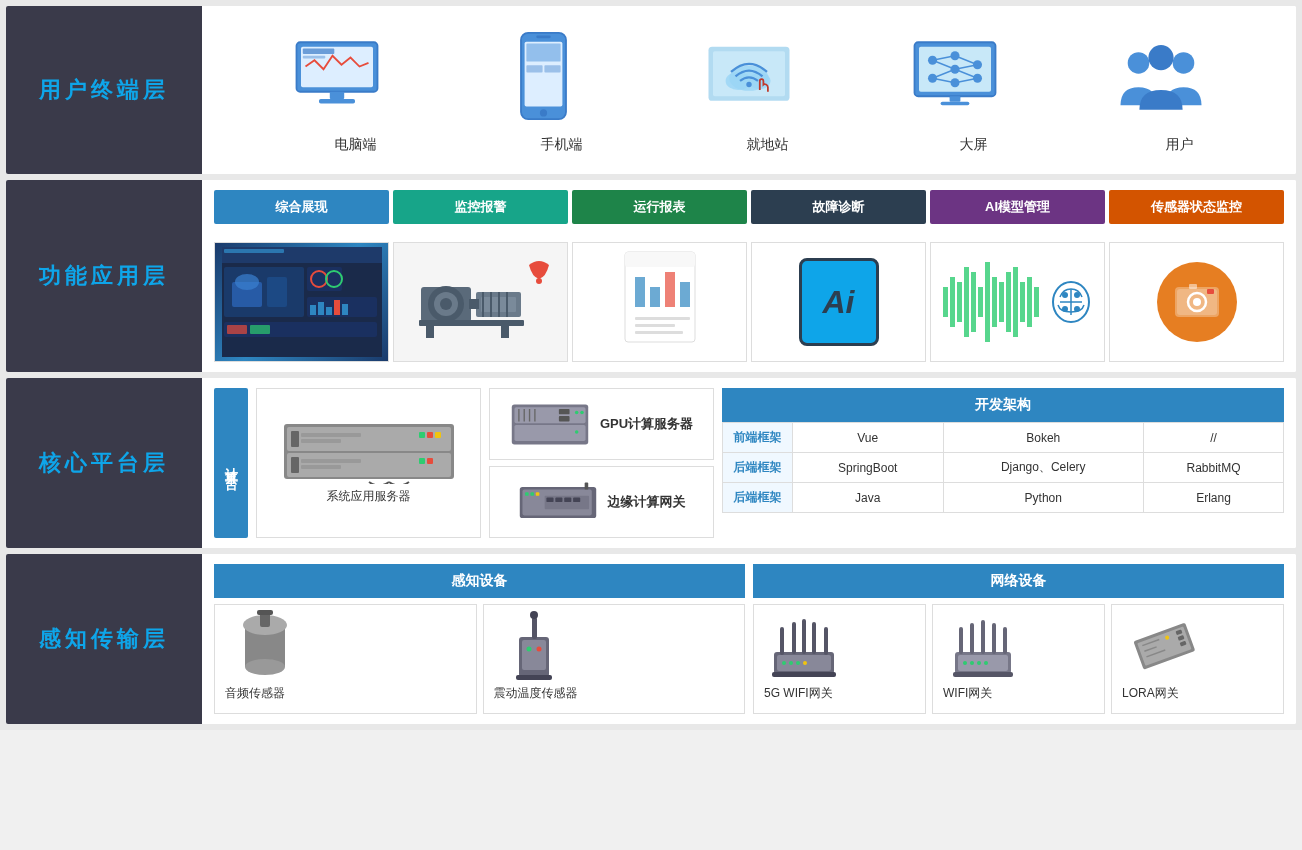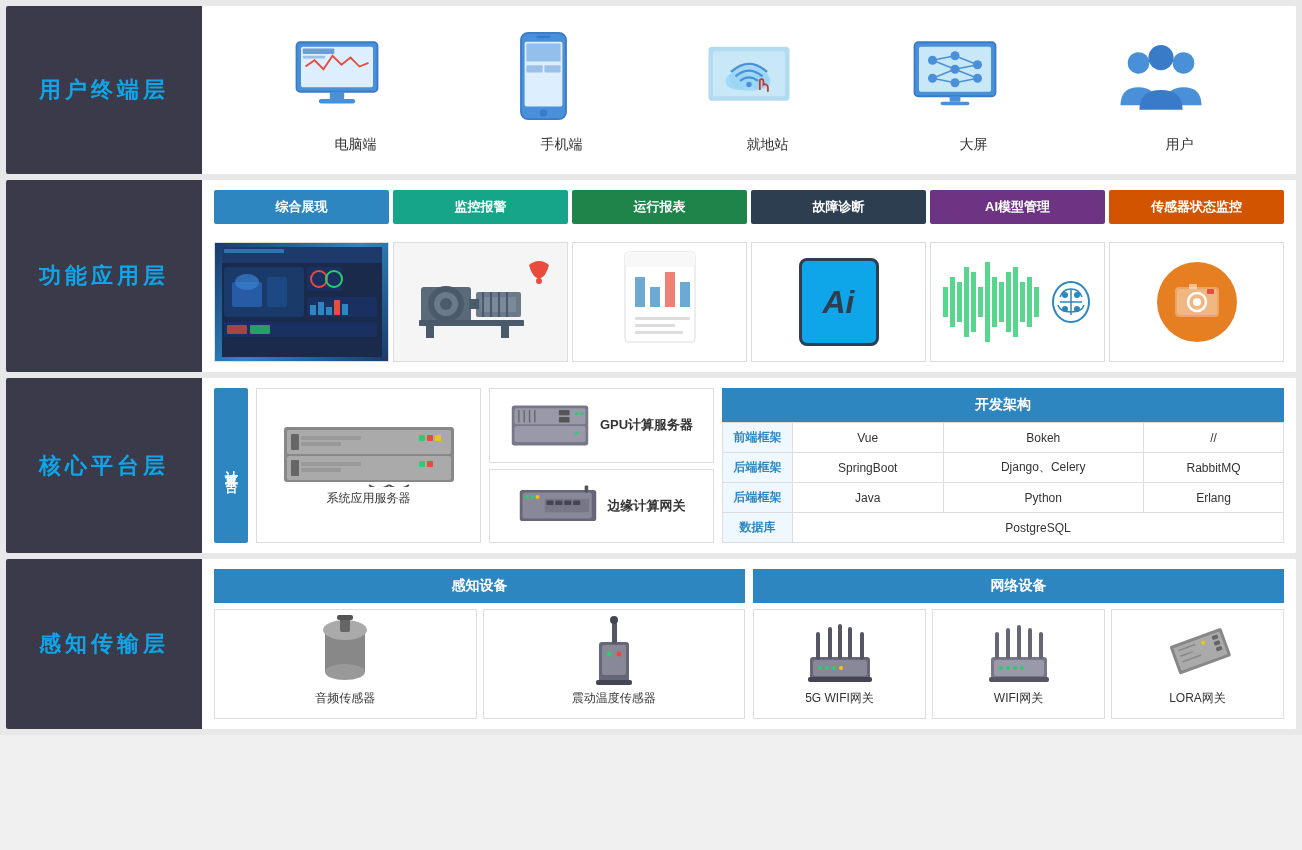--- a/index.html
+++ b/index.html
@@ -277,21 +277,21 @@
       display: flex;
       flex-direction: row;
       gap: 6px;
     }
 
     .perception-item {
       flex: 1;
       border: 1px solid #ddd;
       display: flex;
       flex-direction: column;
-      align-items: center;
+      align-items: flex-start;
       justify-content: center;
       padding: 10px;
       gap: 8px;
       min-height: 110px;
     }
 
     .perception-item .p-icon {
       height: 60px;
       display: flex;
       align-items: center;
@@ -757,24 +757,20 @@
                 <td>SpringBoot</td>
                 <td>Django、Celery</td>
                 <td>RabbitMQ</td>
               </tr>
               <tr>
                 <td class="row-header">后端框架</td>
                 <td>Java</td>
                 <td>Python</td>
                 <td>Erlang</td>
               </tr>
-              <tr>
-                <td class="row-header">数据库</td>
-                <td colspan="3">PostgreSQL</td>
-              </tr>
             </tbody>
           </table>
         </div>
 
       </div>
     </div>
   </div>
 
   <div class="layer-row">
     <div class="layer-label">感知传输层</div>

